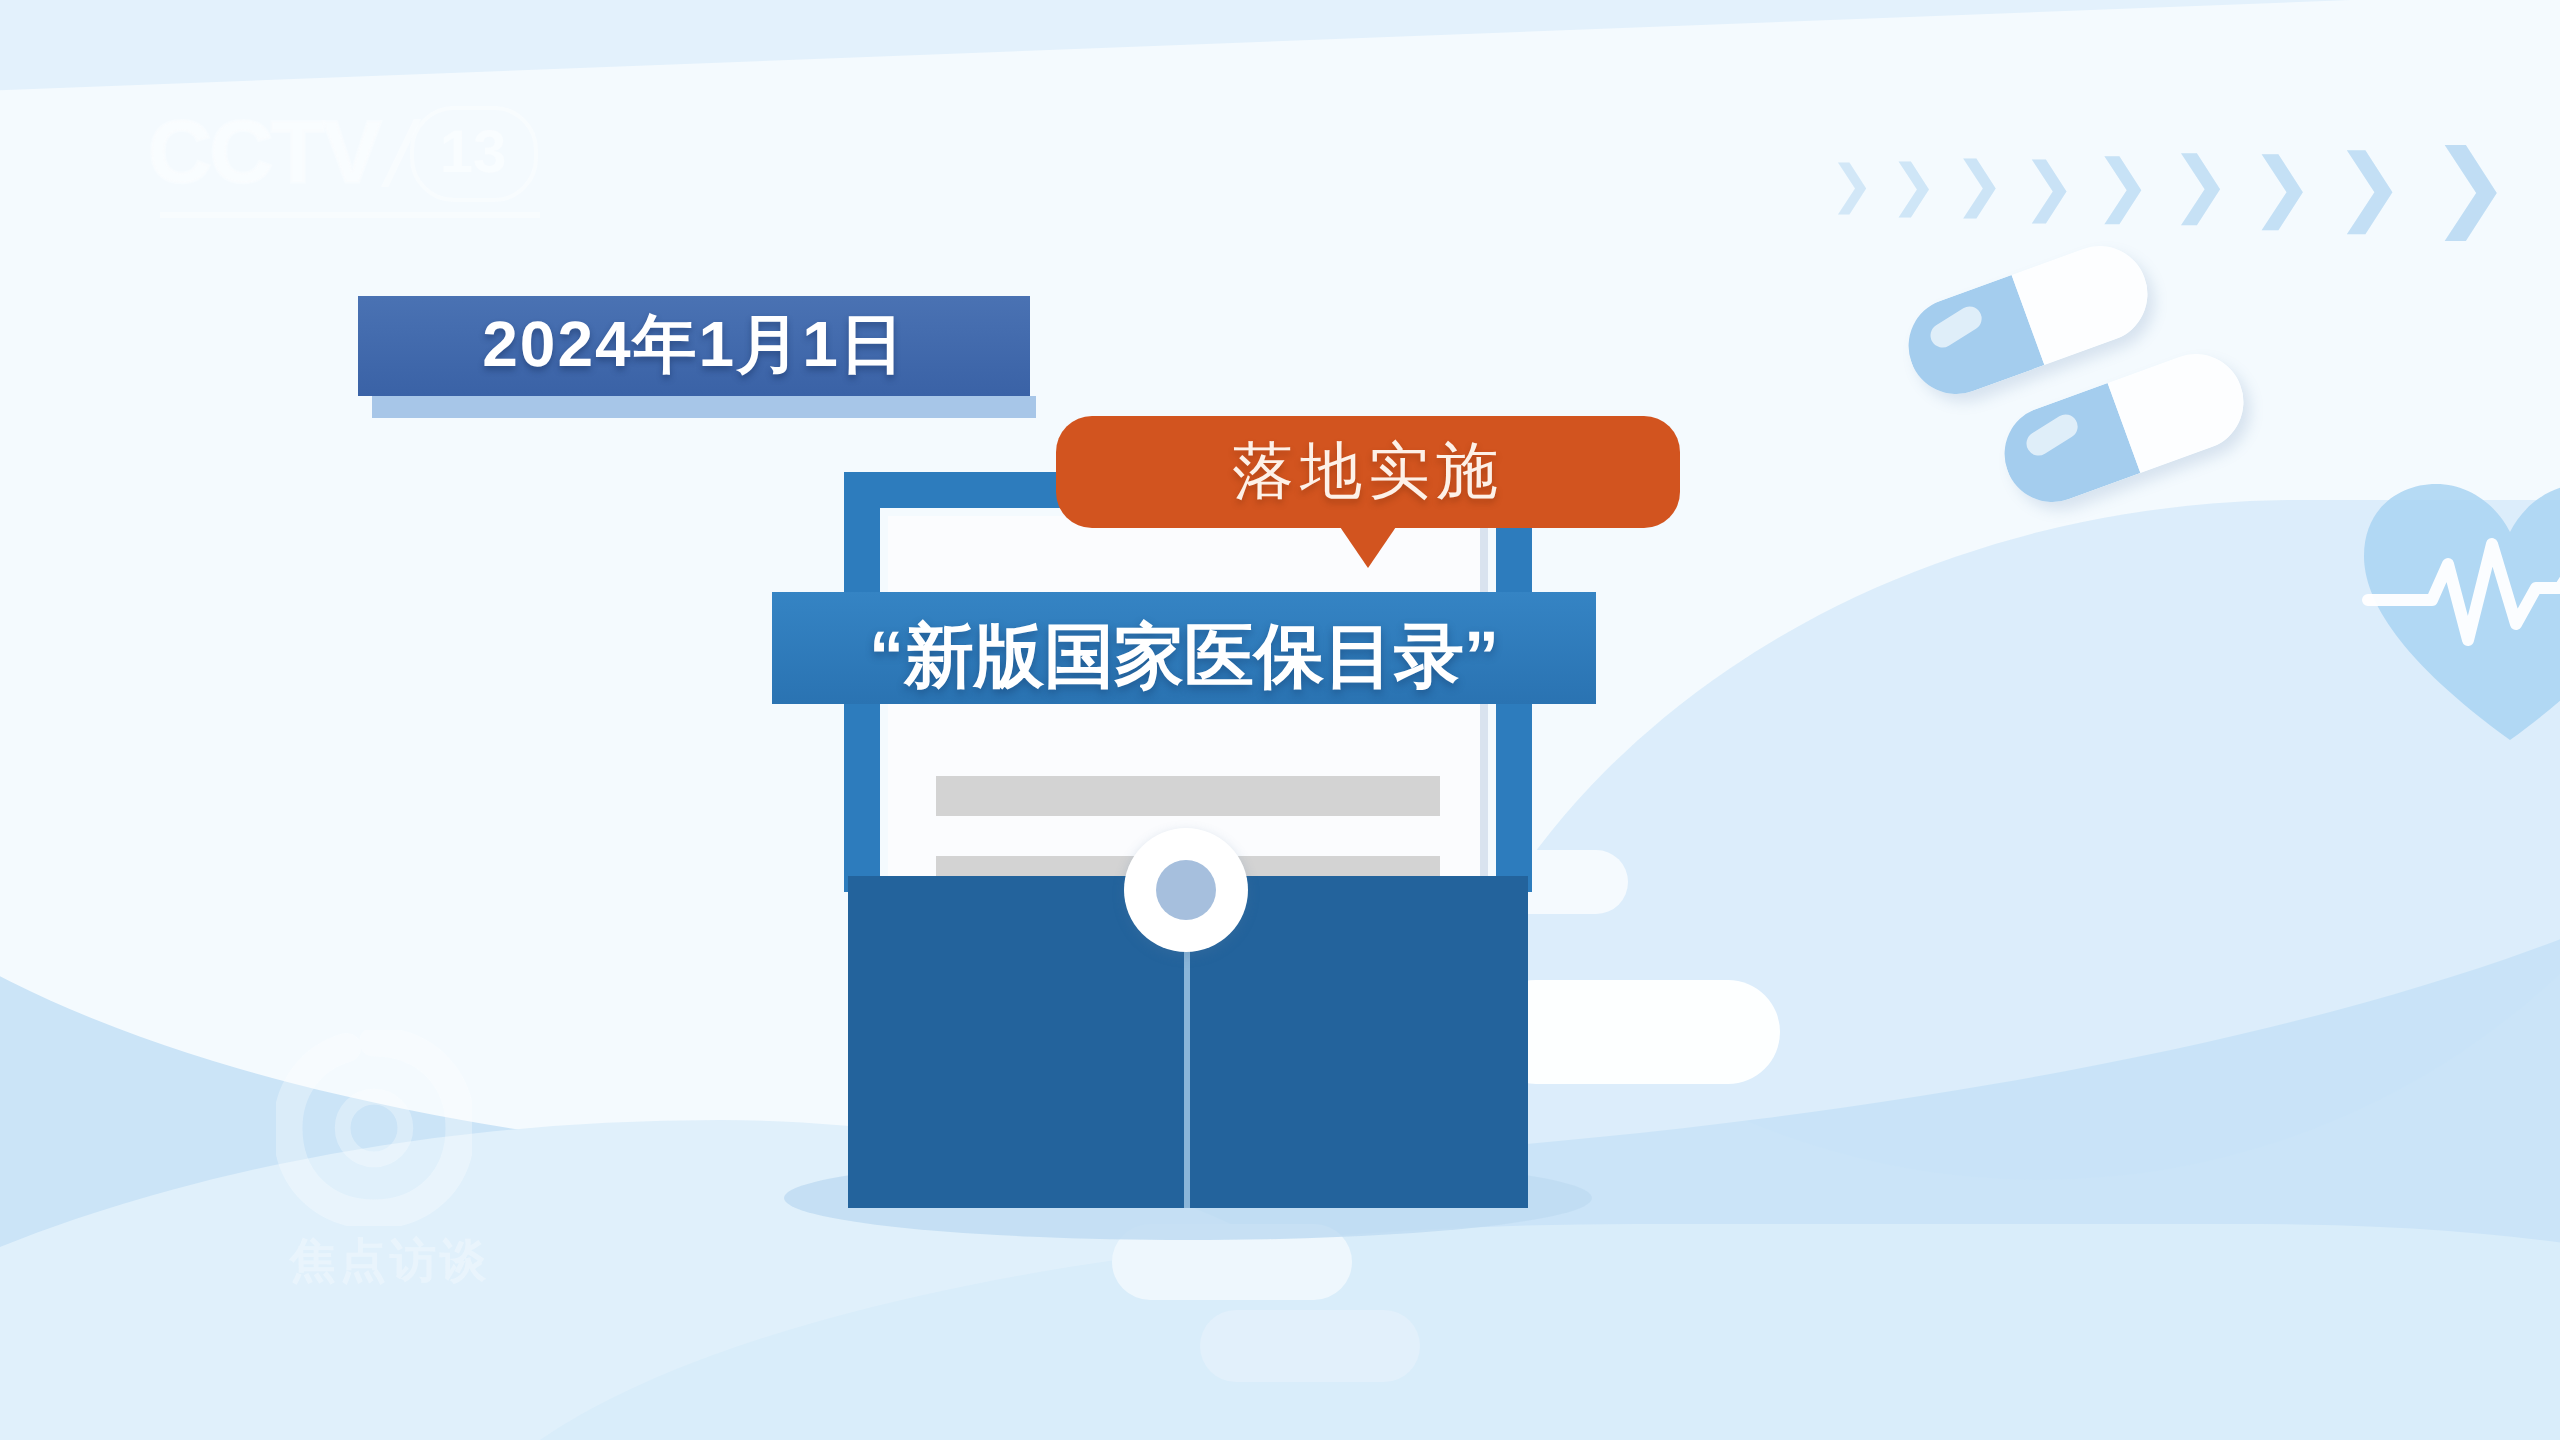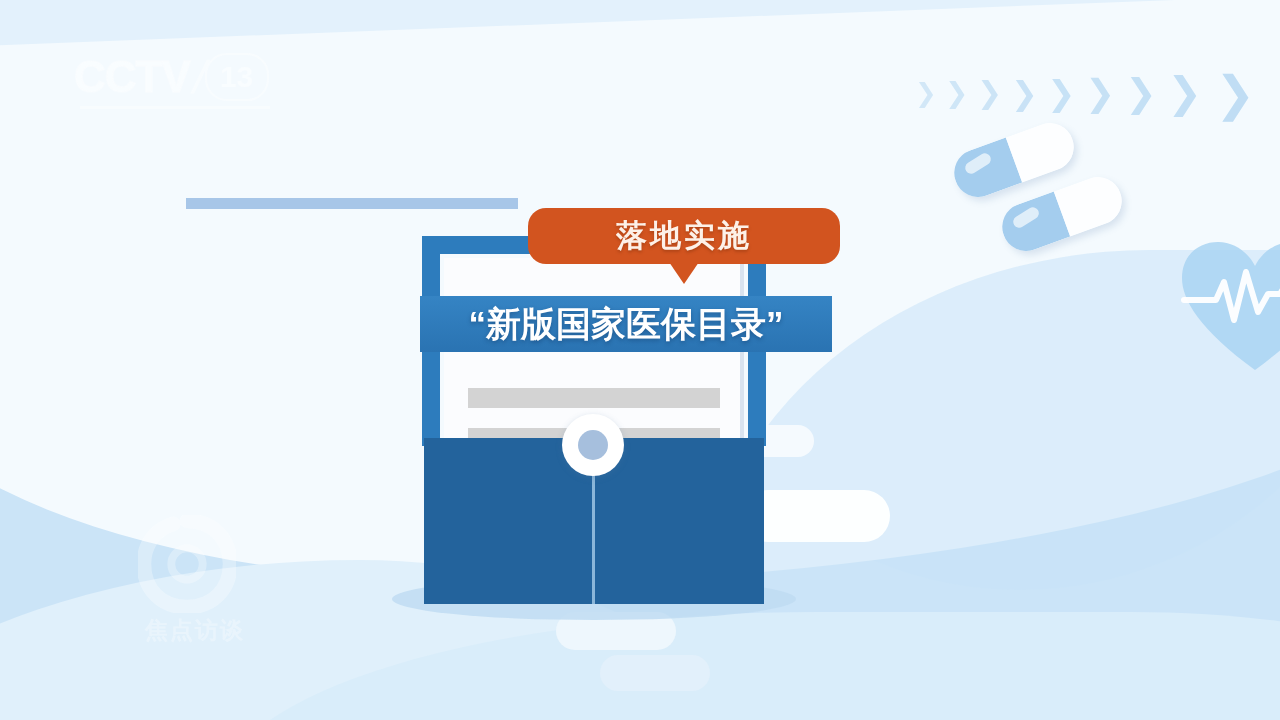--- a/index.html
+++ b/index.html
@@ -178,36 +178,36 @@
   }
   .date-shadow{
     position:absolute;left:7px;top:50px;width:332px;height:11px;
     background:#a7c6e8;
   }
 
   
   .title-band{
     position:absolute;left:386px;top:296px;width:412px;height:56px;
     background:linear-gradient(180deg,#3584c4 0%,#2a73b2 100%);
-    display:flex;align-items:center;justify-content:center;margin-left:34px;
+    display:flex;align-items:flex-end;justify-content:center;
   }
   .title-text{
     font-size:35px;font-weight:bold;color:#ffffff;letter-spacing:0px;
     text-shadow:0 2px 4px rgba(15,50,95,.42);white-space:nowrap;
   }
 
   
   .badge{position:absolute;left:528px;top:208px;width:312px;height:62px;}
   .badge-box{
     position:absolute;left:0;top:0;width:312px;height:56px;
     background:#d2541f;border-radius:18px;
     display:flex;align-items:center;justify-content:center;
   }
   .badge-text{
-    font-size:31px;font-weight:bold;color:#fdf1e8;letter-spacing:3px;
+    font-size:31px;font-weight:normal;color:#fdf1e8;letter-spacing:3px;
     text-shadow:0 2px 3px rgba(120,45,10,.4);
   }
   .badge-tail{
     position:absolute;left:141px;top:54px;width:0;height:0;
     border-left:15px solid transparent;border-right:15px solid transparent;
     border-top:22px solid #d2541f;
   }
 </style>
 </head>
 <body>
@@ -283,20 +283,23 @@
     </div>
     <div class="case-frame"></div>
     <div class="case-body"></div>
     <div class="case-split"></div>
     <div class="case-clasp">
       <div class="inner"></div>
     </div>
   </div>
 
   <div class="date-banner">
+    <div class="date-box">
+      <span class="date-text">2024年1月1日</span>
+    </div>
     <div class="date-shadow"></div>
   </div>
 
   <div class="title-band">
     <span class="title-text">“新版国家医保目录”</span>
   </div>
 
   <div class="badge">
     <div class="badge-box">
       <span class="badge-text">落地实施</span>

